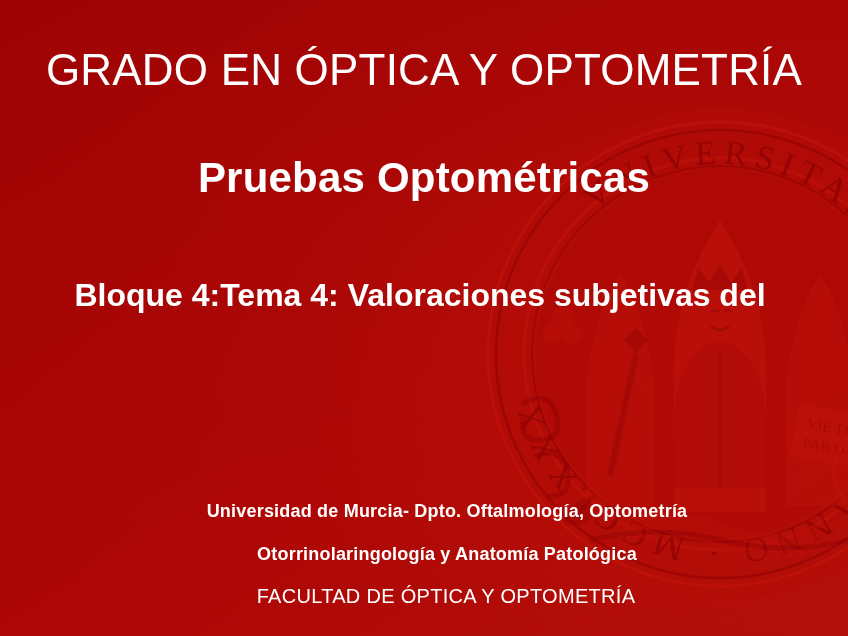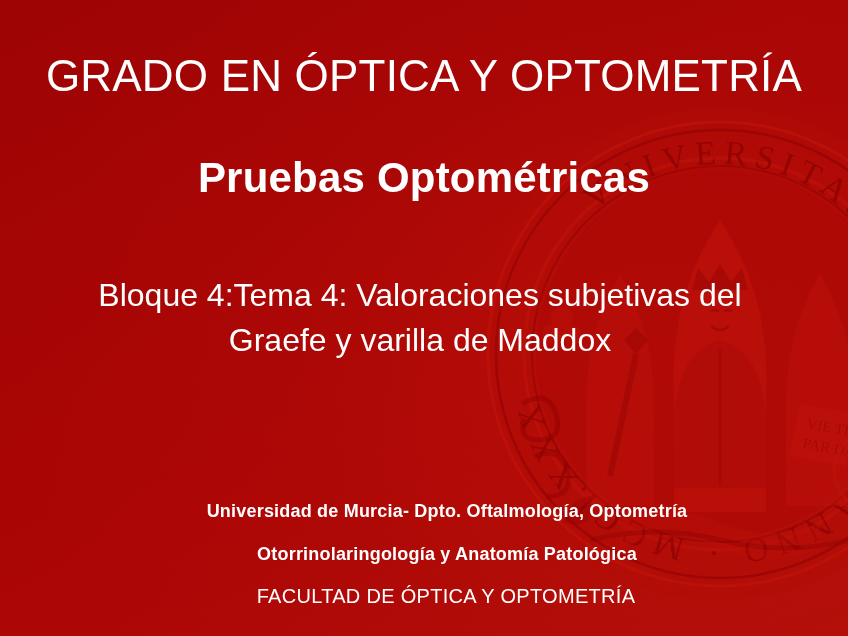--- a/index.html
+++ b/index.html
@@ -43,21 +43,21 @@
   .text-layer {
     position: absolute;
     inset: 0;
     color: #ffffff;
     text-align: center;
   }
 
   .slide-title {
     position: absolute;
     left: 0; right: 0;
-    top: 49px;
+    top: 43px;
     font-size: 44px;
     line-height: 54px;
     font-weight: 400;
     letter-spacing: 0.2px;
     white-space: nowrap;
   }
 
   .slide-subtitle {
     position: absolute;
     left: 0; right: 0;
@@ -68,21 +68,21 @@
     letter-spacing: 0.2px;
   }
 
   .body-block {
     position: absolute;
     left: 14px;
     right: 22px;
     top: 273px;
     font-size: 32px;
     line-height: 45px;
-    font-weight: 400;
+    font-weight: 700;
   }
   .body-block .bline { display: block; }
 
   .footer-block {
     position: absolute;
     left: 0; right: 0;
     top: 500px;
   }
   .footer-line-1,
   .footer-line-2 {
@@ -205,21 +205,20 @@
   </div>
 
   <div class="text-layer">
 
     <div class="slide-title">GRADO EN ÓPTICA Y OPTOMETRÍA</div>
 
     <div class="slide-subtitle">Pruebas Optométricas</div>
 
     <div class="body-block">
       <span class="bline">Bloque 4:Tema 4: Valoraciones subjetivas del</span>
-      <span class="bline">Graefe y varilla de Maddox</span>
     </div>
 
     <div class="footer-block">
       <span class="footer-line-1">Universidad de Murcia- Dpto. Oftalmología, Optometría</span>
       <span class="footer-line-2">Otorrinolaringología y Anatomía Patológica</span>
       <span class="footer-line-3">FACULTAD DE ÓPTICA Y OPTOMETRÍA</span>
     </div>
 
   </div>
 </div>

